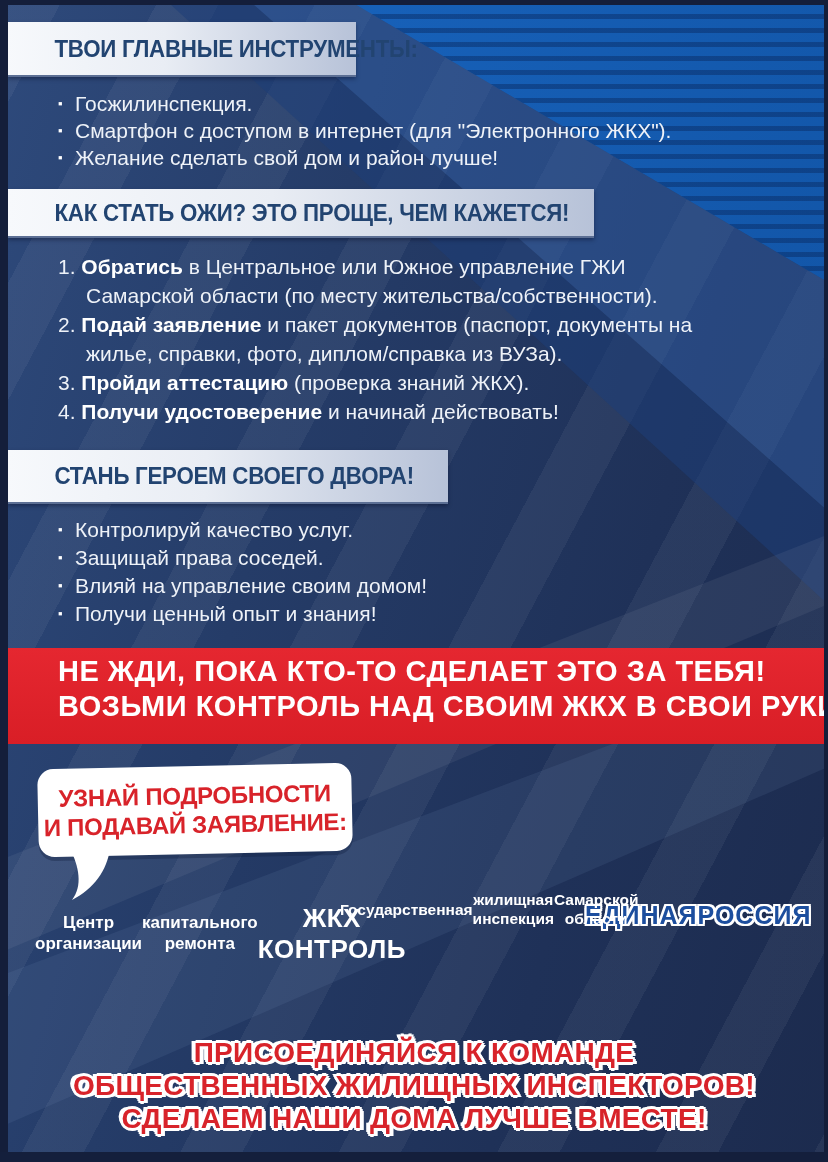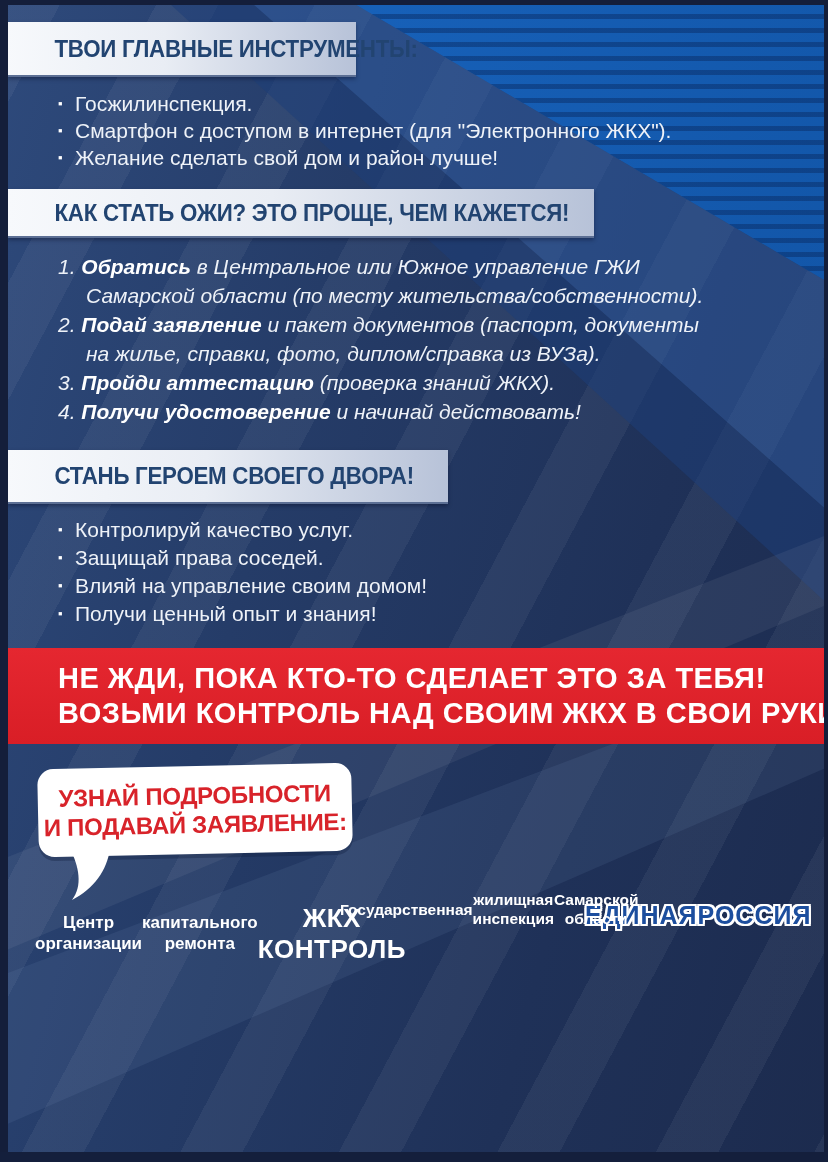--- a/index.html
+++ b/index.html
@@ -37,28 +37,28 @@
   .bar-tools{left:8px;top:22px;width:348px;height:53px;}
   .bar-how{left:8px;top:189px;width:586px;height:47px;}
   .bar-hero{left:8px;top:450px;width:440px;height:52px;}
   
   .bullet-list{z-index:3;list-style:none;margin:0;padding:0;color:#eef2f8;font-size:21px;}
   .bullet-list li{position:relative;padding-left:17px;line-height:27px;}
   .list-hero li{line-height:28px;}
   .sq{position:absolute;left:0;top:0;font-size:13px;color:#ffffff;}
   .list-tools{left:58px;top:90px;width:660px;}
   .list-hero{left:58px;top:516px;width:660px;}
-  .steps{z-index:3;list-style:none;margin:0;padding:0;color:#eef2f8;font-size:21px;line-height:29px;left:58px;top:252px;width:668px;font-style:italic;}
+  .steps{z-index:3;list-style:none;margin:0;padding:0;color:#eef2f8;font-size:21px;line-height:29px;left:58px;top:252px;width:668px;}
   .steps li{padding-left:28px;text-indent:-28px;}
   .steps b{font-weight:700;color:#ffffff;}
   
   .red-banner{
     left:8px;top:648px;width:816px;height:96px;z-index:3;
     background:linear-gradient(180deg,#e52730,#d91e26);
-    padding:13px 50px 0 50px;box-sizing:border-box;
+    padding:6px 50px 0 50px;box-sizing:border-box;
   }
   .red-banner div{
     color:#ffffff;font-weight:700;font-size:29px;line-height:35px;
     text-align:justify;text-align-last:justify;letter-spacing:0.5px;white-space:nowrap;
     display:flex;justify-content:space-between;
   }
   .red-banner div::after{content:none;}
   
   .bubble{
     left:38px;top:766px;width:314px;height:88px;z-index:3;background:#ffffff;border-radius:16px;
@@ -186,15 +186,20 @@
       <rect x="73" y="60" width="3.5" height="13" fill="#ffffff"></rect>
       <circle cx="77" cy="48" r="4.5" fill="#ffffff"></circle>
       <path d="M78,44 C82,38 88,36 92,38 M76,44 C74,38 70,36 66,38" stroke="#ffffff" stroke-width="2.5" fill="none"></path>
       <path d="M38,99 h54 v8 h-54 Z" fill="#5b8bd0"></path>
     </svg>
     <div class="cap">Государственная</div>
     <div class="cap">жилищная инспекция</div>
     <div class="cap">Самарской области</div>
   </div>
 
+  <div class="abs slogan">
+    <div>ПРИСОЕДИНЯЙСЯ К КОМАНДЕ</div>
+    <div>ОБЩЕСТВЕННЫХ ЖИЛИЩНЫХ ИНСПЕКТОРОВ!</div>
+    <div>СДЕЛАЕМ НАШИ ДОМА ЛУЧШЕ ВМЕСТЕ!</div>
+  </div>
 
   <div class="abs footer-strip"></div>
 </div>
 
 </body></html>

